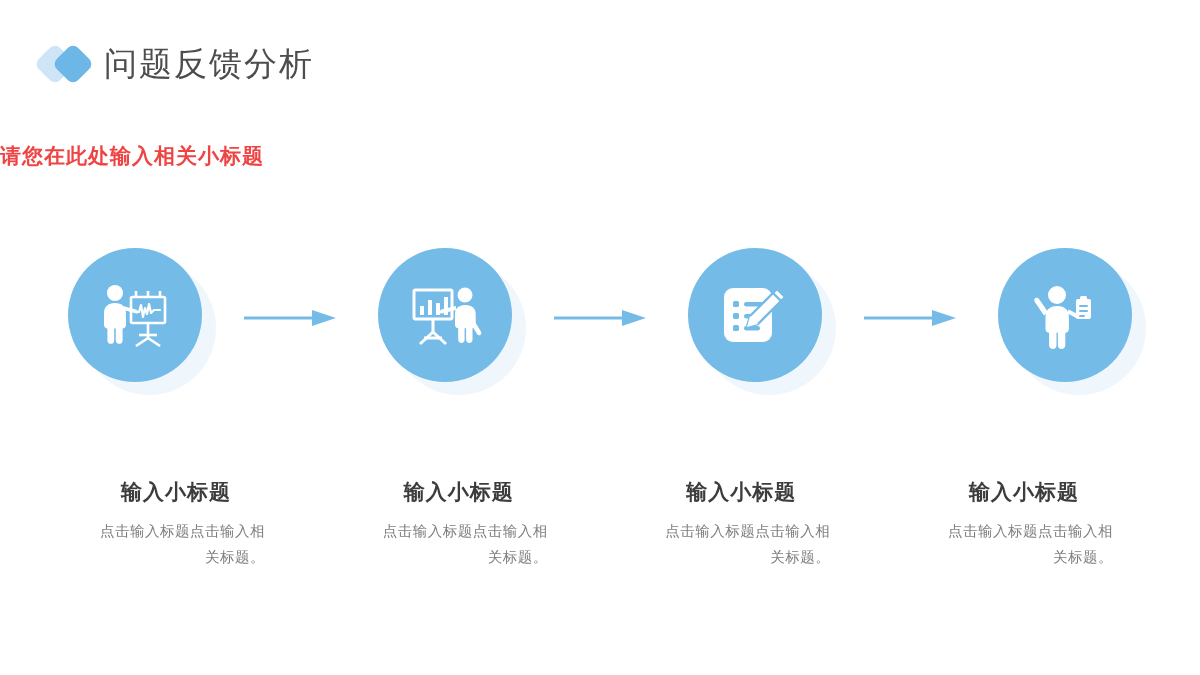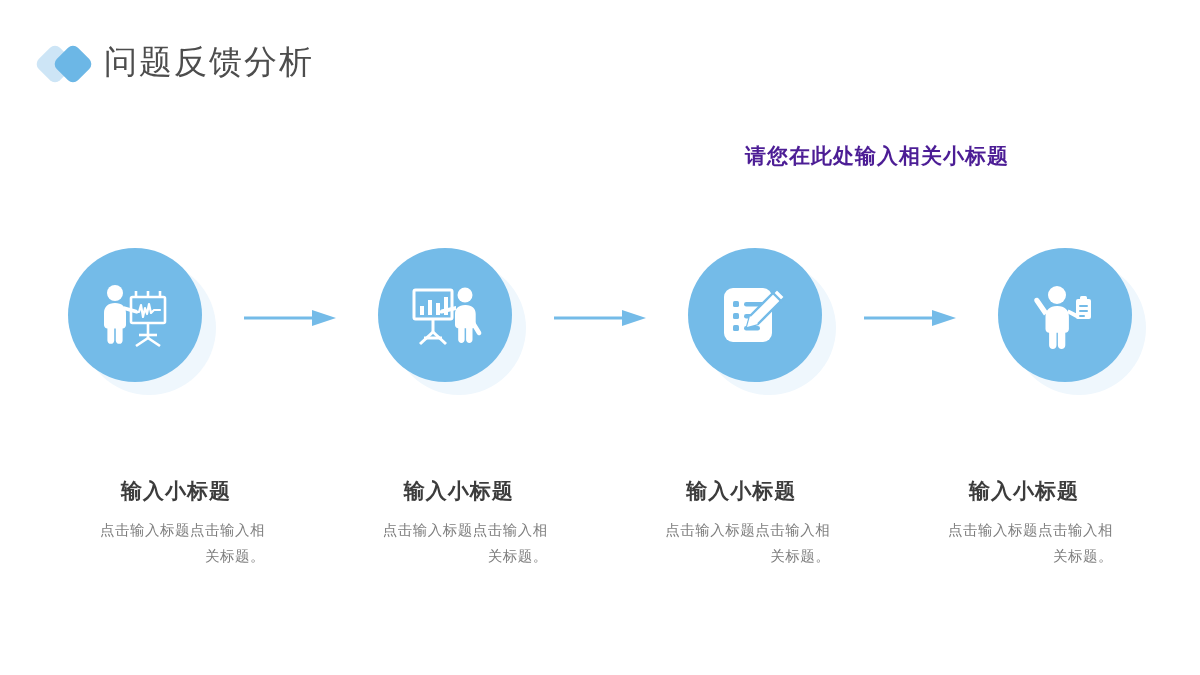--- a/index.html
+++ b/index.html
@@ -10,21 +10,20 @@
     background: #ffffff;
     font-family: "Liberation Serif", "DejaVu Serif", serif;
     overflow: hidden;
   }
 
   .slide {
     position: relative;
     width: 1200px;
     height: 675px;
     background: #ffffff;
-    font-family: Liberation Mono, monospace;
   }
 
   
   .header {
     position: absolute;
     left: 38px;
     top: 38px;
     display: flex;
     align-items: center;
     height: 52px;
@@ -55,24 +54,24 @@
     white-space: nowrap;
     line-height: 1;
   }
 
   
   .subtitle {
     position: absolute;
     top: 142px;
     left: 0;
     width: 1009px;
-    text-align: right;
+    text-align: left;
     font-size: 21px;
     font-weight: bold;
-    color: #4c1d95;
+    color: #ef4444;
     letter-spacing: 1px;
   }
 
   
   .flow {
     position: absolute;
     top: 243px;
     left: 60px;
     width: 1080px;
     height: 150px;

